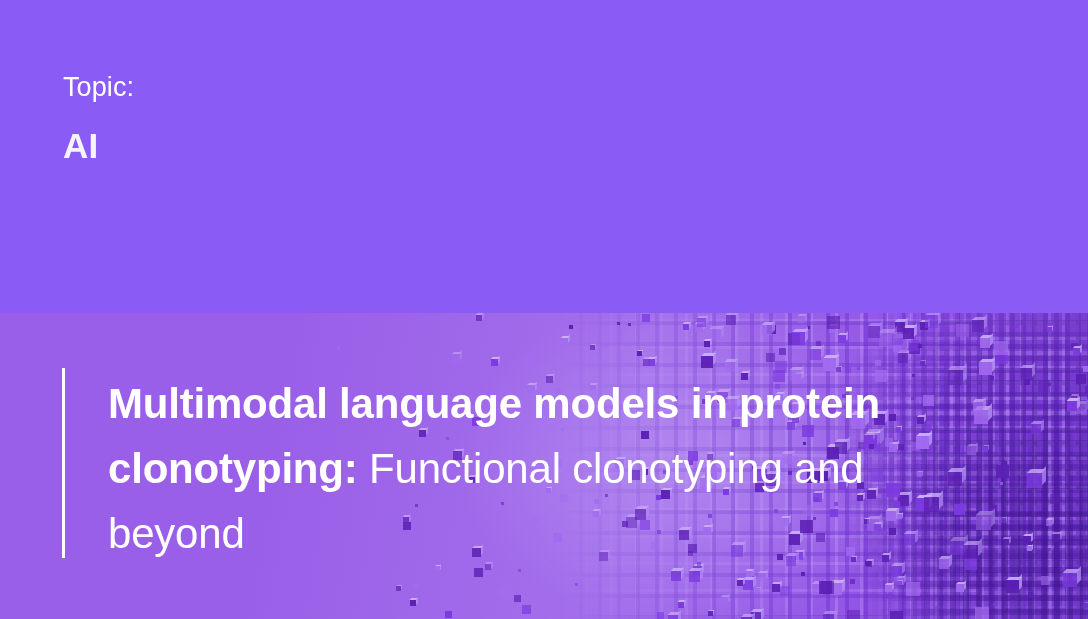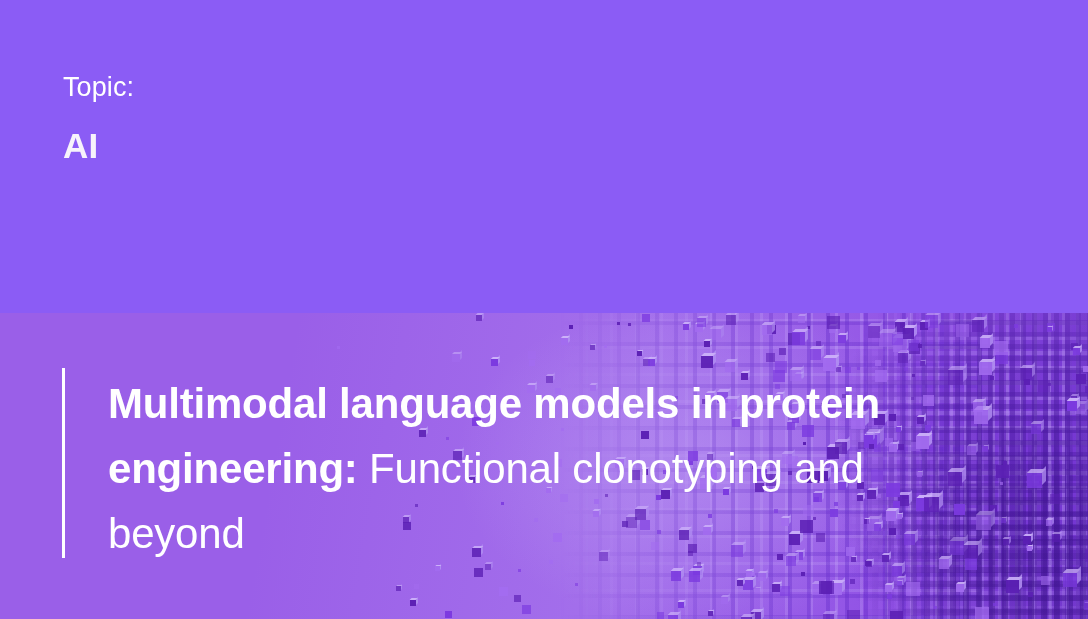--- a/index.html
+++ b/index.html
@@ -1363,16 +1363,16 @@
           <u style="background: rgb(205, 178, 250);"></u>
         </div>
         <div class="cube" style="left: 802px; top: 112px; width: 12px; height: 12px; opacity: 0.84;">
           <i style="background: rgb(124, 58, 224);"></i>
         </div>
       </div>
   </div>
 
   <div class="accent-bar"></div>
   <div class="title">
-    <span class="strong">Multimodal language models in protein engineering:</span><span> Functional clonotyping and beyond</span>
+    <span class="strong">Multimodal language models in protein clonotyping:</span><span> Functional clonotyping and beyond</span>
   </div>
 
 </div>
 
 </body></html>

